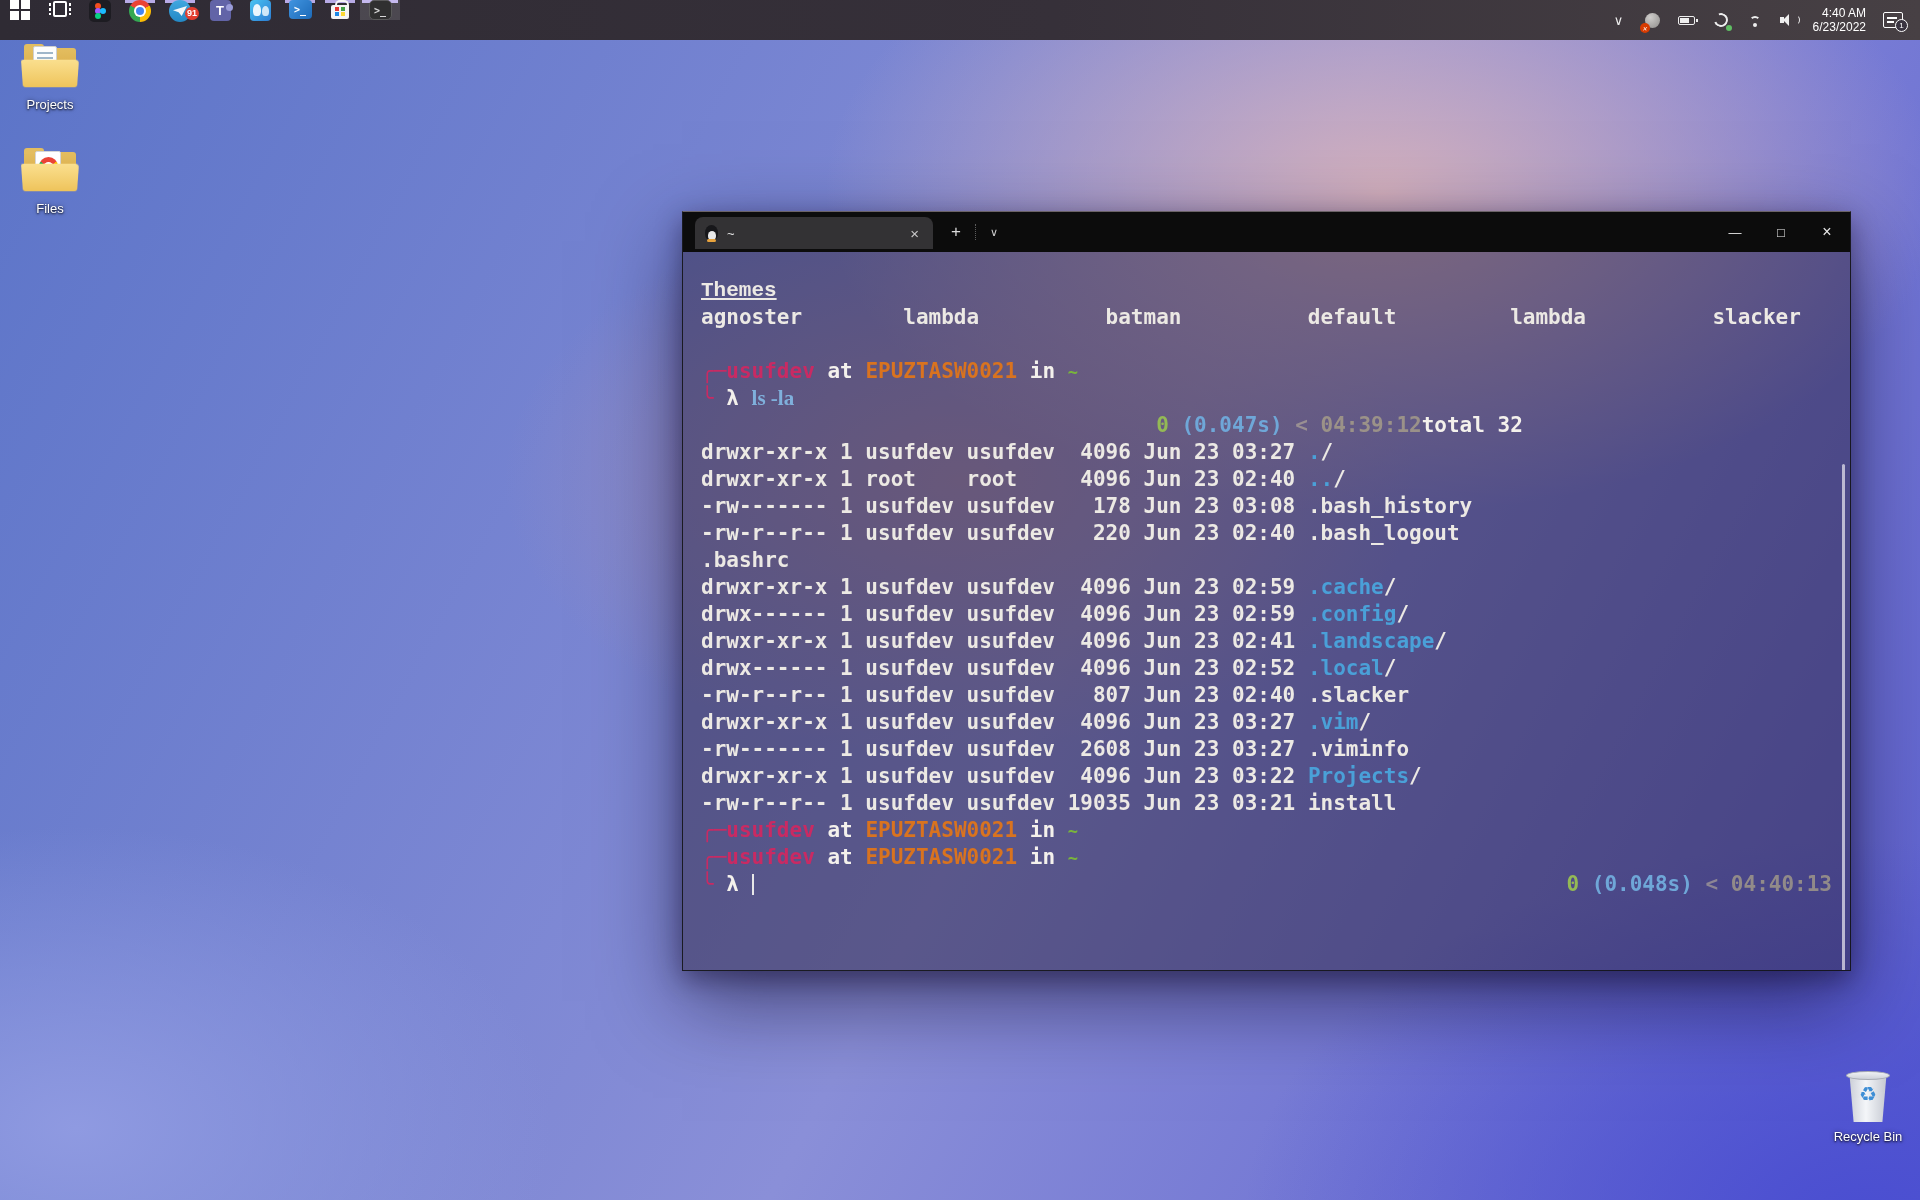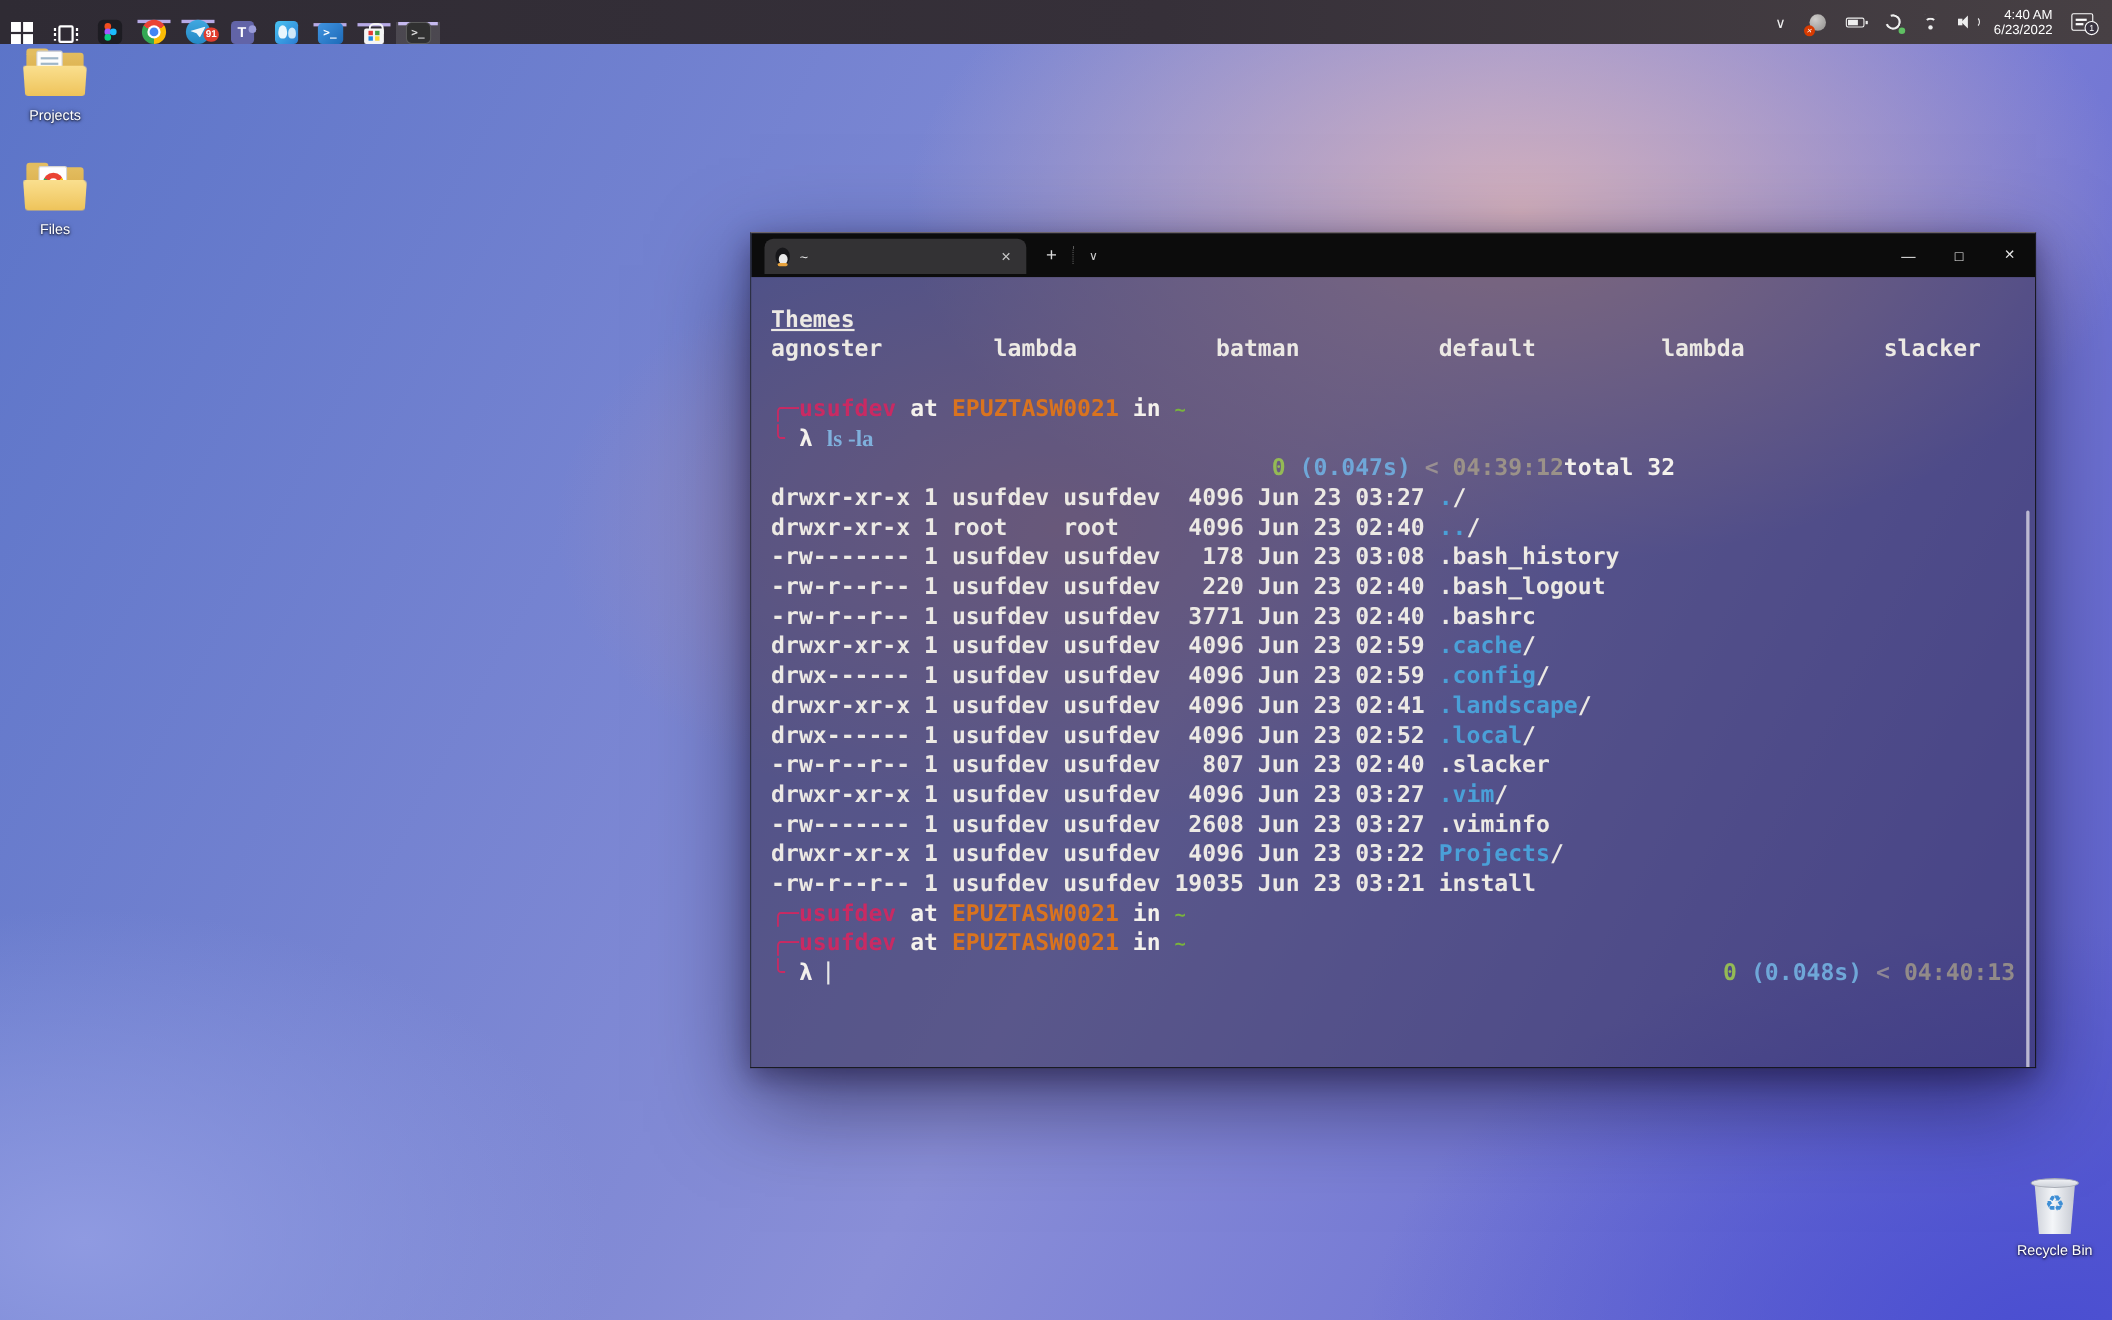--- a/index.html
+++ b/index.html
@@ -15,21 +15,21 @@
       radial-gradient(820px 520px at 4% 94%, #8f9ae1, rgba(143,154,225,0) 58%),
       linear-gradient(118deg, #5b74c8 0%, #8a8fd8 55%, #5c5fd0 100%);
   }
 
   
   .taskbar {
     position: absolute; top: 0; left: 0; width: 1920px; height: 40px;
     background: linear-gradient(90deg, #2f2b34 0%, #363039 55%, #474044 100%);
     display: flex; align-items: stretch; z-index: 50;
   }
-  .task-items { display: flex; align-items: flex-end; }
+  .task-items { display: flex; align-items: flex-start; }
   .task-item { position: relative; width: 40px; display: flex; align-items: center; justify-content: center; }
   .task-item.running::before { content: ''; position: absolute; top: 0; left: 5px; right: 5px; height: 3px; background: #b7aae6; }
   .task-item.active { background: rgba(255,255,255,0.13); }
   .task-item.active::before { left: 2px; right: 2px; background: #c6baef; }
   .badge {
     position: absolute; right: 1px; bottom: 2px; min-width: 14px; height: 13px; padding: 0 2px;
     background: #e13d2e; border-radius: 7px; color: #fff; font-size: 9px; font-weight: bold;
     display: flex; align-items: center; justify-content: center; line-height: 1;
   }
 
@@ -159,21 +159,21 @@
   .tabbar-divider { align-self: center; width: 0; height: 16px; border-left: 1px dotted #5c5c5c; margin-left: 6px; }
   .tab-chevron { align-self: center; margin-left: 8px; color: #cfcfcf; font-size: 11px; padding: 2px 6px; }
   .win-controls { margin-left: auto; display: flex; align-items: stretch; }
   .win-btn { width: 46px; display: flex; align-items: center; justify-content: center; color: #e8e8e8; font-size: 13px; }
   .win-btn.close-btn { font-size: 16px; }
 
   .term-body { position: relative; flex: 1; background: rgba(42,32,62,0.50); padding: 25px 18px 0 18px; overflow: hidden; }
   .t-line { font-family: "DejaVu Sans Mono", monospace; font-size: 21px; line-height: 27px; height: 27px;
     font-weight: bold; color: #ece9e4; white-space: pre; display: flex; align-items: baseline; }
   .t-line > span { white-space: pre; }
-  .themes-header { text-decoration: underline; }
+  .themes-header { text-decoration: underline; font-family: Liberation Mono, monospace; }
   .theme-name { display: inline-block; width: 16ch; }
   .theme-name:last-child { width: auto; }
   .pk { color: #c92a63; }
   .pw { color: #f4f1ec; }
   .po { color: #d9731f; }
   .pg { color: #79b43c; font-size: 17px; }
   .cmd { color: #7fb0dc; font-family: Liberation Serif, serif; }
   .dirname { color: #4aa0d8; }
   .st-exit { color: #94ba55; }
   .st-dur { color: #6fa7d8; }
@@ -346,21 +346,21 @@
 
       <div class="t-line">
         <span class="indent-36"></span><span class="st-exit">0</span><span class="st-dur"> (0.047s)</span><span class="st-lt"> &lt; </span><span class="st-time">04:39:12</span><span class="total">total 32</span>
       </div>
 
       <div id="ls-rows">
           <div class="t-line ls-row"><span>drwxr-xr-x 1 usufdev usufdev  4096 Jun 23 03:27 </span><span class="dirname">.</span><span>/</span></div>
           <div class="t-line ls-row"><span>drwxr-xr-x 1 root    root     4096 Jun 23 02:40 </span><span class="dirname">..</span><span>/</span></div>
           <div class="t-line ls-row"><span>-rw------- 1 usufdev usufdev   178 Jun 23 03:08 </span><span class="">.bash_history</span></div>
           <div class="t-line ls-row"><span>-rw-r--r-- 1 usufdev usufdev   220 Jun 23 02:40 </span><span class="">.bash_logout</span></div>
-          <div class="t-line ls-row"><span>-rw-r--r-- 1 usufdev usufdev  3771 Jun 23 02:40 </span><span class="">.bashrc</span></div>
+          <div class="t-line ls-row"><span class="">.bashrc</span></div>
           <div class="t-line ls-row"><span>drwxr-xr-x 1 usufdev usufdev  4096 Jun 23 02:59 </span><span class="dirname">.cache</span><span>/</span></div>
           <div class="t-line ls-row"><span>drwx------ 1 usufdev usufdev  4096 Jun 23 02:59 </span><span class="dirname">.config</span><span>/</span></div>
           <div class="t-line ls-row"><span>drwxr-xr-x 1 usufdev usufdev  4096 Jun 23 02:41 </span><span class="dirname">.landscape</span><span>/</span></div>
           <div class="t-line ls-row"><span>drwx------ 1 usufdev usufdev  4096 Jun 23 02:52 </span><span class="dirname">.local</span><span>/</span></div>
           <div class="t-line ls-row"><span>-rw-r--r-- 1 usufdev usufdev   807 Jun 23 02:40 </span><span class="">.slacker</span></div>
           <div class="t-line ls-row"><span>drwxr-xr-x 1 usufdev usufdev  4096 Jun 23 03:27 </span><span class="dirname">.vim</span><span>/</span></div>
           <div class="t-line ls-row"><span>-rw------- 1 usufdev usufdev  2608 Jun 23 03:27 </span><span class="">.viminfo</span></div>
           <div class="t-line ls-row"><span>drwxr-xr-x 1 usufdev usufdev  4096 Jun 23 03:22 </span><span class="dirname">Projects</span><span>/</span></div>
           <div class="t-line ls-row"><span>-rw-r--r-- 1 usufdev usufdev 19035 Jun 23 03:21 </span><span class="">install</span></div>
         </div>

